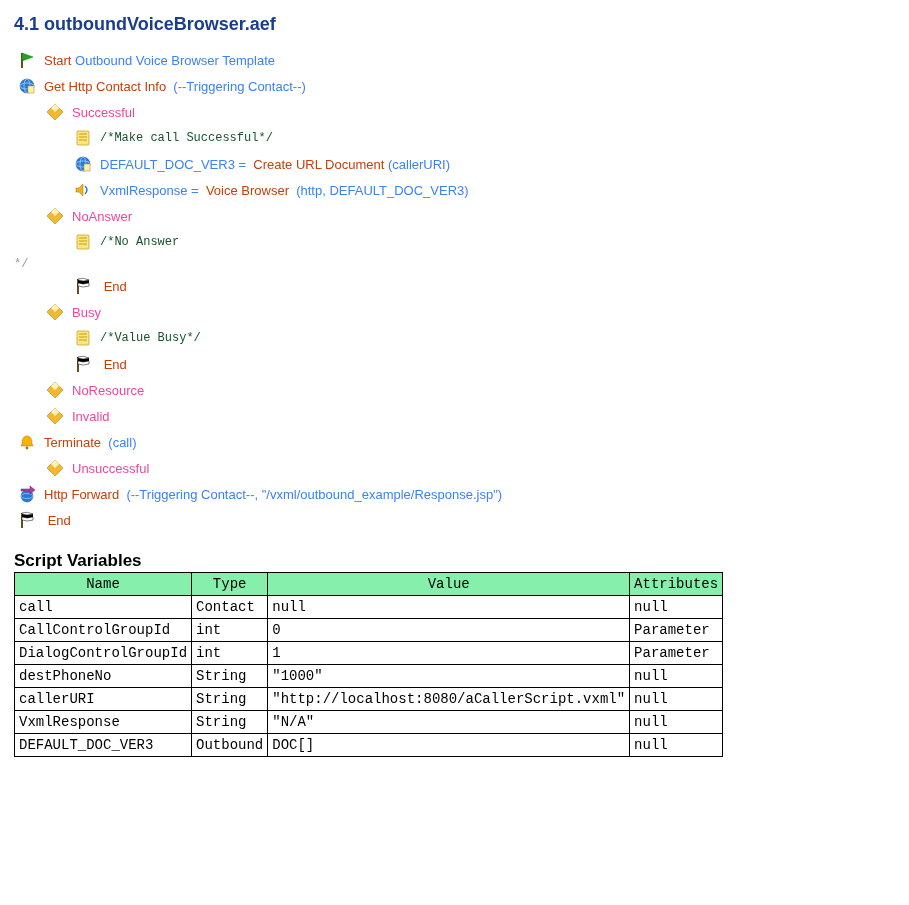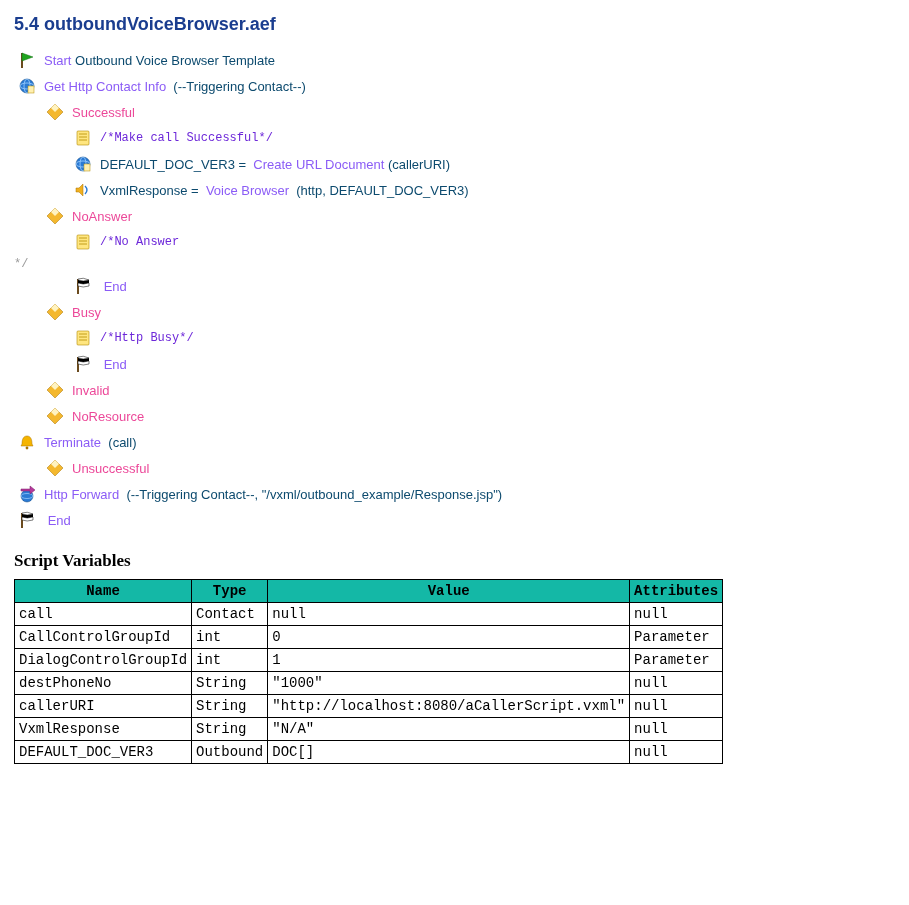--- a/index.html
+++ b/index.html
@@ -22,25 +22,25 @@
     font-size: 13px;
   }
   .node {
     display: flex;
     align-items: center;
     min-height: 22px;
     padding: 2px 0;
     white-space: nowrap;
   }
   .node .txt { margin-left: 4px; }
-  .green  { color: #8b5cf6; }
+  .green  { color: #c2410c; }
   .darkred{ color: #ec4899; }
-  .black  { color: #0c4a6e; }
+  .black  { color: #3b82f6; }
   .cmt {
-    color: #6d28d9;
+    color: #14532d;
     font-family: "Courier New", monospace;
     font-size: 12px;
   }
   .stray-cmt {
     color: #9a9a9a;
     font-family: "Courier New", monospace;
     font-size: 12px;
     padding: 2px 0;
   }
   .ind { display:inline-block; }
@@ -51,41 +51,41 @@
   
   .ico {
     display:inline-block;
     width:18px; height:18px;
     flex:0 0 18px;
     margin-right:4px;
     vertical-align:middle;
   }
 
   h3.vars-head{
-    font-family: Liberation Serif, serif;
+    font-family: Liberation Sans, sans-serif;
     font-size:17px;
     font-weight:bold;
-    margin: 18px 0 8px 0;
+    margin: 18px 0 1px 0;
   }
   table.vars{
     border-collapse:collapse;
     font-family:"Courier New", monospace;
     font-size:14px;
     width:auto;
   }
   table.vars th, table.vars td{
     border:1px solid #000;
     padding:3px 4px 3px 4px;
     text-align:left;
     vertical-align:top;
     white-space:nowrap;
   }
   table.vars th{
-    background:#14b8a6;
-    font-weight:bold;
+    background:#86efac;
+    font-weight:normal;
     text-align:center;
   }
 </style>
 </head>
 <body>
 
 <svg width="0" height="0" style="position:absolute">
   <defs>
 
     <g id="ic-flag-green">
@@ -141,21 +141,21 @@
     </g>
 
     <g id="ic-forward">
       <circle cx="9" cy="11" r="6" fill="#2a7ad4" stroke="#15487e" stroke-width="0.5"></circle>
       <ellipse cx="9" cy="11" rx="6" ry="2.5" fill="none" stroke="#9fd0ff" stroke-width="0.7"></ellipse>
       <path d="M3 4 L12 4 L12 1 L17 5 L12 9 L12 6 L3 6 Z" fill="#b53a9c" stroke="#7a1a66" stroke-width="0.5"></path>
     </g>
   </defs>
 </svg>
 
-<h2 class="section-head">5.4 outboundVoiceBrowser.aef</h2>
+<h2 class="section-head">4.1 outboundVoiceBrowser.aef</h2>
 
 <div class="tree">
 
   <div class="node">
     <span class="ind ind-1"></span>
     <span class="ico"><svg width="18" height="18">
           <use href="#ic-flag-green"></use>
         </svg></span>
     <span class="txt"><span class="green">Start</span> <span class="black">Outbound Voice Browser Template</span></span>
   </div>
@@ -226,43 +226,43 @@
     <span class="ico"><svg width="18" height="18">
           <use href="#ic-diamond"></use>
         </svg></span>
     <span class="txt darkred">Busy</span>
   </div>
   <div class="node">
     <span class="ind ind-3"></span>
     <span class="ico"><svg width="18" height="18">
           <use href="#ic-note"></use>
         </svg></span>
-    <span class="txt cmt">/*Http Busy*/</span>
+    <span class="txt cmt">/*Value Busy*/</span>
   </div>
   <div class="node">
     <span class="ind ind-3"></span>
     <span class="ico"><svg width="18" height="18">
           <use href="#ic-flag-checker"></use>
         </svg></span>
     <span class="txt">&nbsp;<span class="green">End</span></span>
   </div>
 
   <div class="node">
     <span class="ind ind-2"></span>
     <span class="ico"><svg width="18" height="18">
           <use href="#ic-diamond"></use>
         </svg></span>
+    <span class="txt darkred">NoResource</span>
+  </div>
+  <div class="node">
+    <span class="ind ind-2"></span>
+    <span class="ico"><svg width="18" height="18">
+          <use href="#ic-diamond"></use>
+        </svg></span>
     <span class="txt darkred">Invalid</span>
-  </div>
-  <div class="node">
-    <span class="ind ind-2"></span>
-    <span class="ico"><svg width="18" height="18">
-          <use href="#ic-diamond"></use>
-        </svg></span>
-    <span class="txt darkred">NoResource</span>
   </div>
   <div class="node">
     <span class="ind ind-1"></span>
     <span class="ico"><svg width="18" height="18">
           <use href="#ic-bell"></use>
         </svg></span>
     <span class="txt"><span class="green">Terminate</span>&nbsp; <span class="black">(call)</span></span>
   </div>
 
   <div class="node">

